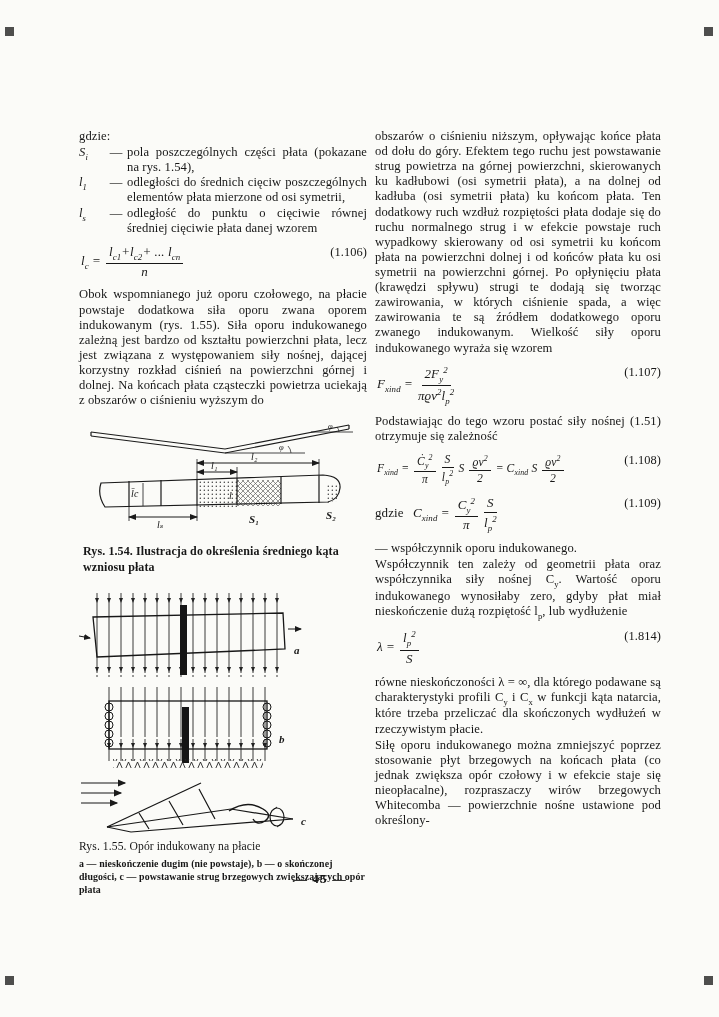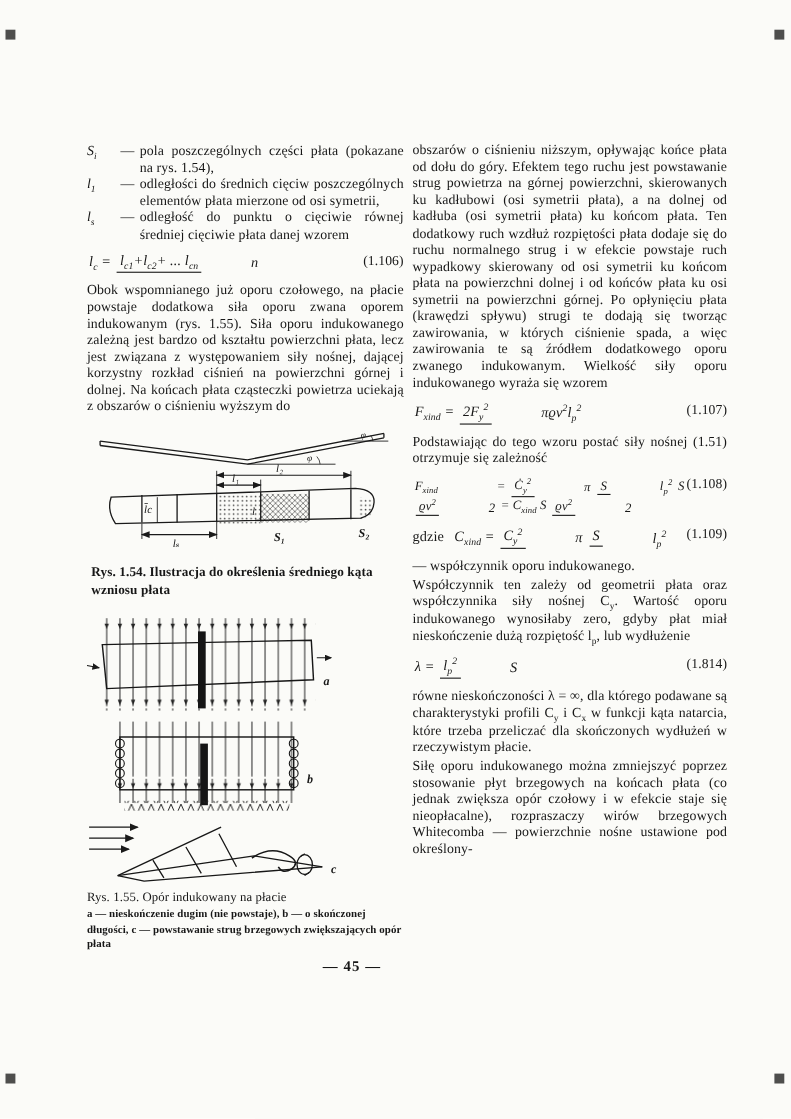--- a/index.html
+++ b/index.html
@@ -24,22 +24,22 @@
   .p-gap{margin-top:1px;}
 
   .deflist{margin:1px 0 2px;}
   .defrow{display:grid;grid-template-columns:26px 18px 1fr;column-gap:2px;}
   .term{font-style:italic;}
   .dash{text-align:center;}
 
   .eqrow{display:flex;align-items:flex-start;margin:9px 0 8px;font-style:italic;font-size:13px;}
   .eqrow.sm{font-size:11.6px;}
   .eqnum{margin-left:auto;font-style:normal;font-size:12.4px;}
-  .frac{display:inline-flex;flex-direction:row;align-items:center;text-align:center;
-        vertical-align:middle;margin:0 3px;line-height:1.15;gap:45px;}
+  .frac{display:inline-flex;flex-direction:column;align-items:center;text-align:center;
+        vertical-align:middle;margin:0 3px;line-height:1.15;}
   .frac .n{border-bottom:1.1px solid #171717;padding:0 3px 1px;}
   .frac .d{padding-top:1px;}
   .tk{margin:0 2px;white-space:nowrap;}
   .roman{font-style:normal;margin-right:4px;}
   sub,sup{font-size:.68em;}
 
   .fig{margin:13px 0 8px;}
   .figsvg{display:block;}
   .figcap{font-size:12px;font-weight:bold;line-height:1.28;text-align:left;margin-top:5px;}
   .figcap2{font-size:11.6px;font-weight:normal;line-height:1.25;text-align:left;margin-top:5px;}
@@ -56,20 +56,21 @@
 </head>
 <body>
 
 <div class="page">
   <div class="mark tl"></div>
   <div class="mark bl"></div>
   <div class="mark tr"></div>
   <div class="mark br"></div>
 
   <div class="col left">
+    <p>gdzie:</p>
 
     <div class="deflist">
       <div class="defrow">
         <span class="term">S<sub>i</sub></span>
         <span class="dash">—</span>
         <span>pola poszczególnych części płata (pokazane na rys. 1.54),</span>
       </div>
       <div class="defrow">
         <span class="term">l<sub>1</sub></span>
         <span class="dash">—</span>

